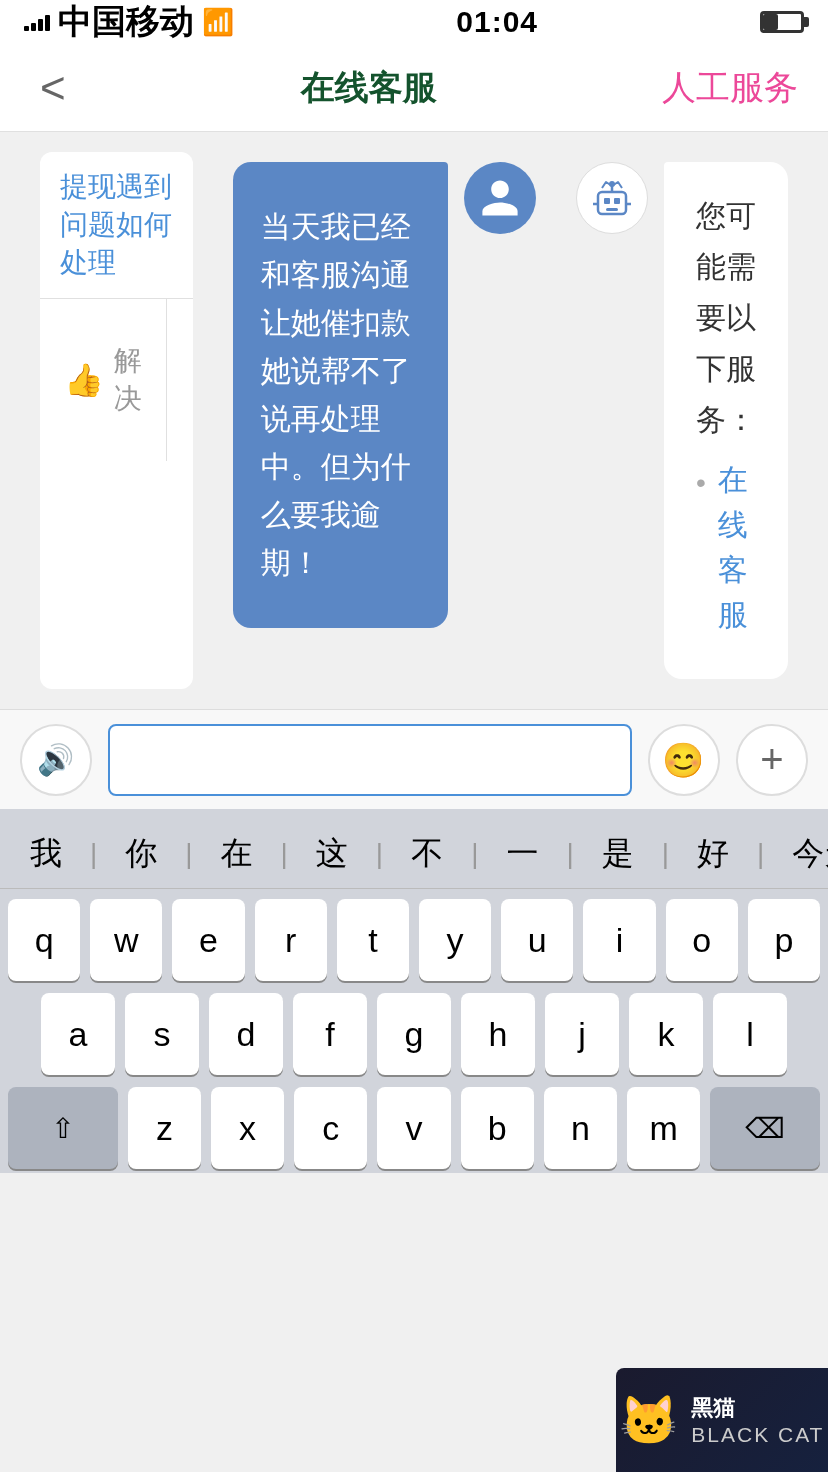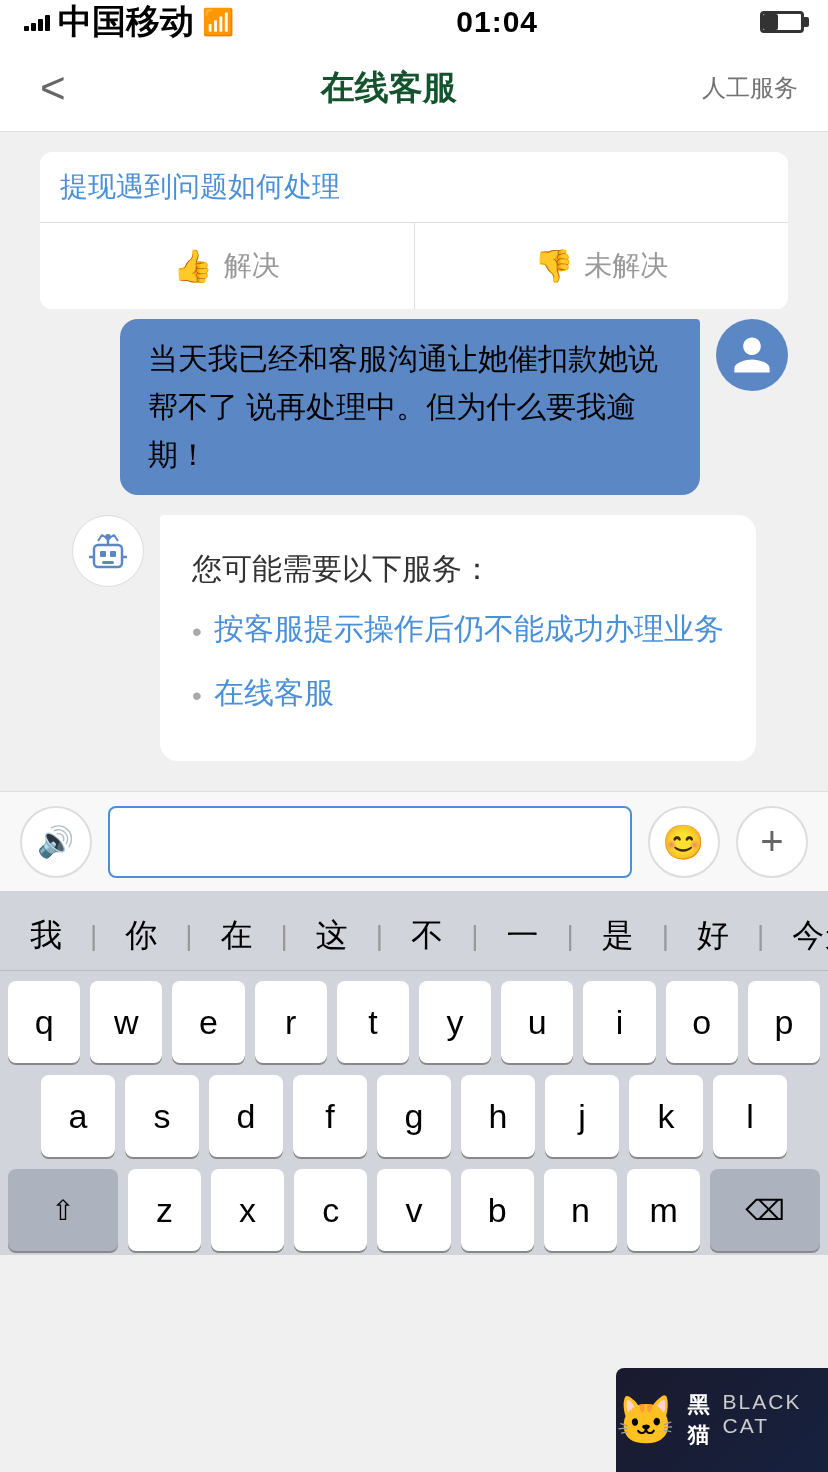--- a/index.html
+++ b/index.html
@@ -80,31 +80,31 @@
       color: #333;
       cursor: pointer;
       padding: 10px;
     }
     .nav-title {
       font-size: 34px;
       font-weight: 600;
       color: #14532d;
     }
     .nav-action {
-      font-size: 24px;
-      color: #737373;
+      font-size: 34px;
+      color: #ec4899;
       cursor: pointer;
     }
 
     
     .chat-area {
       background: #f0f0f0;
       padding: 20px 30px;
       display: flex;
-      flex-direction: column;
+      gap: 20px;
     }
 
     
     .feedback-card {
       background: #fff;
       border-radius: 12px;
       overflow: hidden;
       margin: 0 10px;
     }
     .feedback-link {
@@ -141,23 +141,23 @@
     
     .user-message-row {
       display: flex;
       justify-content: flex-end;
       align-items: flex-start;
       gap: 16px;
       padding: 10px 10px;
     }
     .user-bubble {
       background: #5b87c5;
-      color: #000000;
+      color: #ffffff;
       border-radius: 18px 4px 18px 18px;
-      padding: 16px 28px;
+      padding: 41px 28px;
       font-size: 30px;
       line-height: 1.6;
       max-width: 580px;
     }
     .user-avatar {
       width: 72px;
       height: 72px;
       border-radius: 50%;
       background: #5b87c5;
       display: flex;
@@ -360,21 +360,21 @@
       align-items: center;
       justify-content: center;
       gap: 12px;
       border-radius: 8px 0 0 0;
     }
     .watermark-cat {
       font-size: 48px;
     }
     .watermark-text {
       display: flex;
-      flex-direction: row;
+      flex-direction: column;
     }
     .watermark-text .zh {
       color: #fff;
       font-size: 22px;
       font-weight: bold;
     }
     .watermark-text .en {
       color: #ccc;
       font-size: 21px;
       letter-spacing: 2px;
@@ -457,23 +457,20 @@
         <line x1="10" y1="30" x2="5" y2="30" stroke="#5b87c5" stroke-width="2.5"></line>
         <line x1="38" y1="30" x2="43" y2="30" stroke="#5b87c5" stroke-width="2.5"></line>
         <rect x="18" y="34" width="12" height="3" rx="1.5" fill="#5b87c5"></rect>
 
         <path d="M14 14 L18 8 L24 12 L30 8 L34 14" fill="none" stroke="#5b87c5" stroke-width="2" stroke-linejoin="round"></path>
       </svg>
     </div>
     <div class="bot-bubble">
       <div class="intro-text">您可能需要以下服务：</div>
       <ul class="link-list">
-        <li>
-          <a>按客服提示操作后仍不能成功办理业务</a>
-        </li>
         <li>
           <a>在线客服</a>
         </li>
       </ul>
     </div>
   </div>
 
 </div>
 
 <div class="input-bar">

